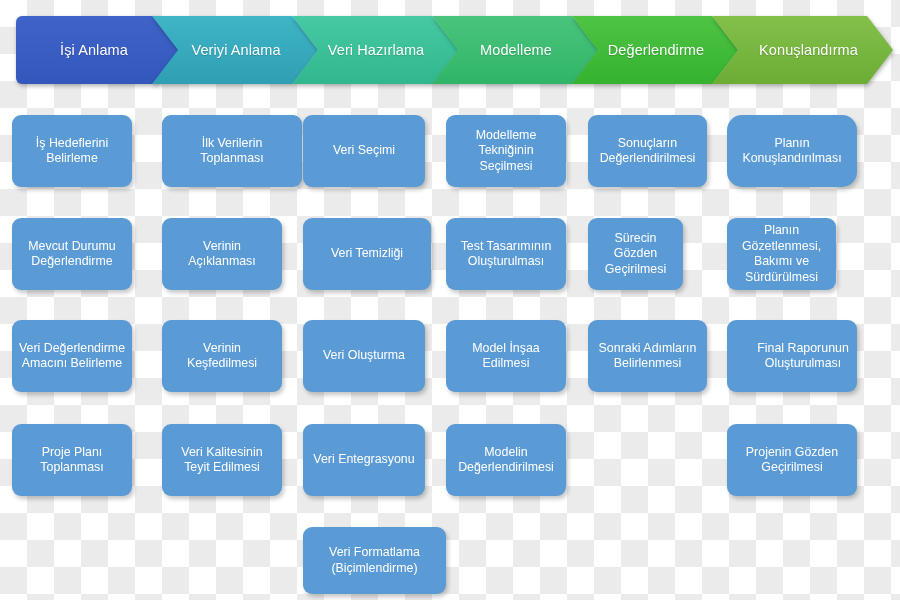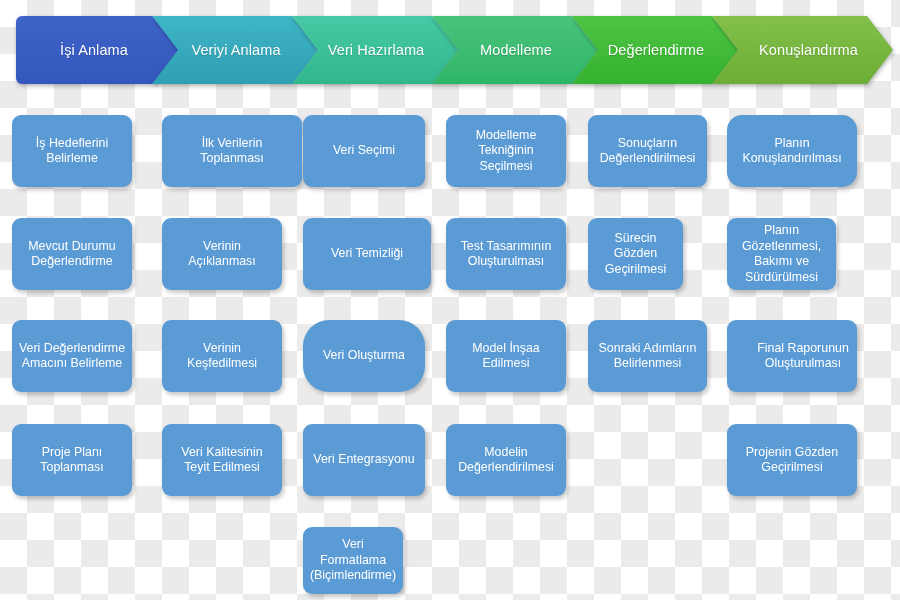--- a/index.html
+++ b/index.html
@@ -146,33 +146,33 @@
 Oluşturulması</div>
       <div class="task-box" style="left: 588px; top: 218px; width: 95px; height: 72px;">Sürecin Gözden
 Geçirilmesi</div>
       <div class="task-box" style="left: 727px; top: 218px; width: 109px; height: 72px;">Planın Gözetlenmesi,
 Bakımı ve
 Sürdürülmesi</div>
       <div class="task-box" style="left: 12px; top: 320px; width: 120px; height: 72px;">Veri Değerlendirme
 Amacını Belirleme</div>
       <div class="task-box" style="left: 162px; top: 320px; width: 120px; height: 72px;">Verinin
 Keşfedilmesi</div>
-      <div class="task-box" style="left: 303px; top: 320px; width: 122px; height: 72px; border-radius: 26px;">Veri Oluşturma</div>
+      <div class="task-box" style="left: 303px; top: 320px; width: 122px; height: 72px;">Veri Oluşturma</div>
       <div class="task-box" style="left: 446px; top: 320px; width: 120px; height: 72px;">Model İnşaa
 Edilmesi</div>
       <div class="task-box" style="left: 588px; top: 320px; width: 119px; height: 72px;">Sonraki Adımların
 Belirlenmesi</div>
       <div class="task-box" style="left: 727px; top: 320px; width: 130px; height: 72px; padding-left: 28px;">Final Raporunun
 Oluşturulması</div>
       <div class="task-box" style="left: 12px; top: 424px; width: 120px; height: 72px;">Proje Planı
 Toplanması</div>
       <div class="task-box" style="left: 162px; top: 424px; width: 120px; height: 72px;">Veri Kalitesinin
 Teyit Edilmesi</div>
       <div class="task-box" style="left: 303px; top: 424px; width: 122px; height: 72px;">Veri Entegrasyonu</div>
       <div class="task-box" style="left: 446px; top: 424px; width: 120px; height: 72px;">Modelin
 Değerlendirilmesi</div>
       <div class="task-box" style="left: 727px; top: 424px; width: 130px; height: 72px;">Projenin Gözden
 Geçirilmesi</div>
-      <div class="task-box" style="left: 303px; top: 527px; width: 100px; height: 67px;">Veri Formatlama
+      <div class="task-box" style="left: 303px; top: 527px; width: 143px; height: 67px;">Veri Formatlama
 (Biçimlendirme)</div>
     </div>
 
 </div>
 
 </body></html>

